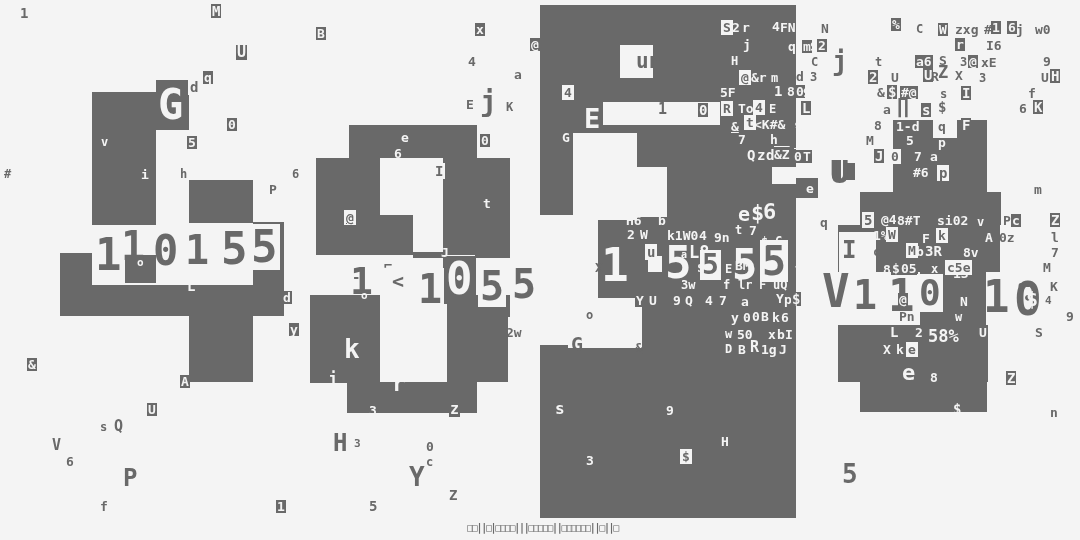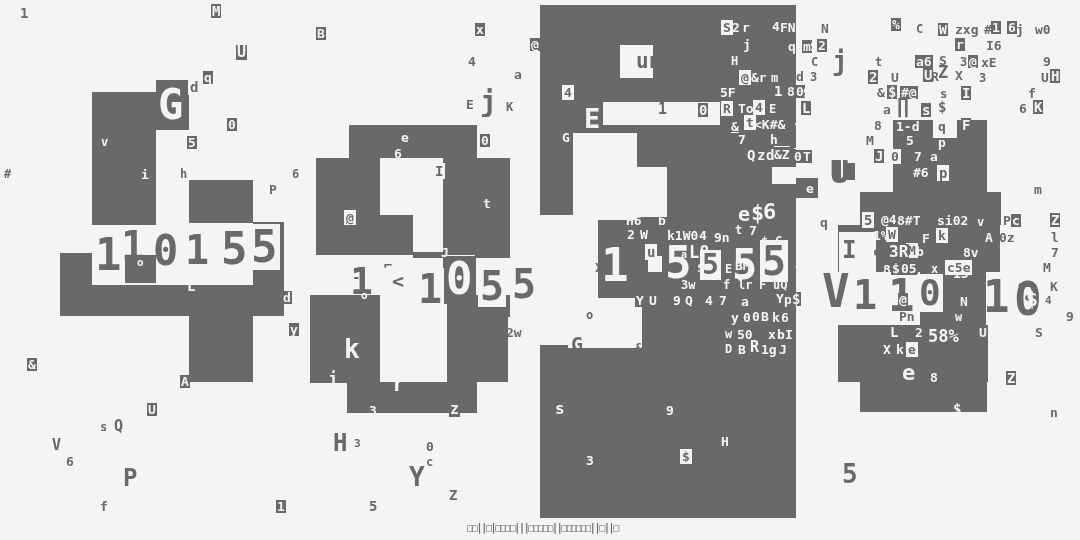--- a/index.html
+++ b/index.html
@@ -282,21 +282,21 @@
     <span class="gl w" style="left: 922px; top: 232px; font-size: 13px;">F</span>
     <span class="gl ch" style="left: 937px; top: 229px; font-size: 13px;">k</span>
     <span class="gl w" style="left: 953px; top: 231px; font-size: 13px; margin-top: 36px;">13</span>
     <span class="gl w" style="left: 985px; top: 231px; font-size: 13px;">A</span>
     <span class="gl g" style="left: 999px; top: 231px; font-size: 13px;">0z</span>
     <span class="gl g" style="left: 1051px; top: 231px; font-size: 13px;">l</span>
     <span class="gl g" style="left: 842px; top: 238px; font-size: 24px;">I</span>
     <span class="gl g" style="left: 873px; top: 246px; font-size: 12px;">c</span>
     <span class="gl ch" style="left: 907px; top: 244px; font-size: 13px;">M</span>
     <span class="gl w" style="left: 916px; top: 245px; font-size: 13px;">b</span>
-    <span class="gl iv" style="left: 888px; top: 244px; font-size: 16px;">3R</span>
+    <span class="gl iv" style="left: 924px; top: 244px; font-size: 14px;">3R</span>
     <span class="gl w" style="left: 963px; top: 246px; font-size: 13px;">8v</span>
     <span class="gl g" style="left: 1051px; top: 246px; font-size: 13px;">7</span>
     <span class="gl w" style="left: 883px; top: 263px; font-size: 13px;">8</span>
     <span class="gl iv" style="left: 891px; top: 262px; font-size: 13px;">$</span>
     <span class="gl iv" style="left: 900px; top: 262px; font-size: 13px;">05</span>
     <span class="gl w" style="left: 931px; top: 263px; font-size: 12px;">x</span>
     <span class="gl ch" style="left: 946px; top: 261px; font-size: 13px;">c5e</span>
     <span class="gl g" style="left: 1043px; top: 261px; font-size: 13px;">M</span>
     <span class="gl g" style="left: 822px; top: 268px; font-size: 46px;">V</span>
     <span class="gl g" style="left: 853px; top: 275px; font-size: 40px;">1</span>

